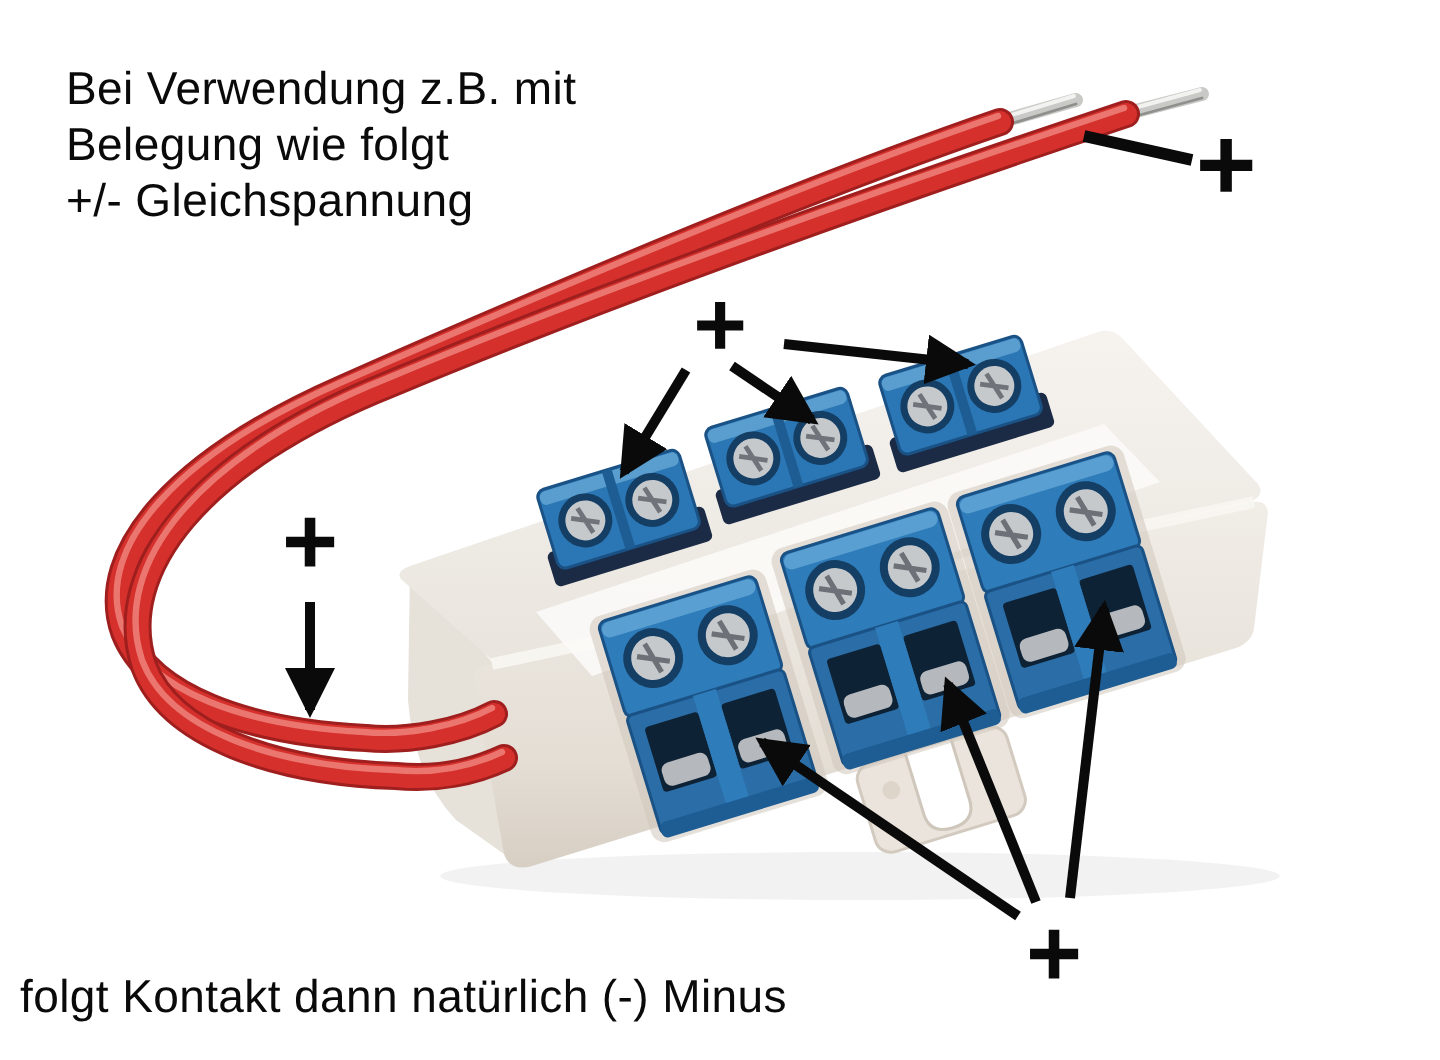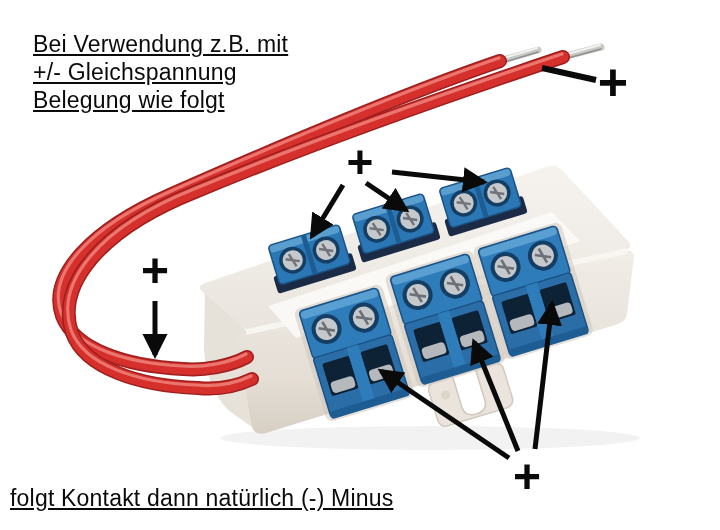--- a/index.html
+++ b/index.html
@@ -3,21 +3,21 @@
 <meta charset="utf-8">
 <style>
   html,body{margin:0;padding:0;background:#fff;}
   .stage{
     position:relative;width:720px;height:530px;overflow:hidden;
     background:#ffffff;font-family:"Liberation Sans",sans-serif;
   }
   .stage svg{position:absolute;left:0;top:0;}
   .caption{
     position:absolute;color:#0a0a0a;font-family:"Liberation Sans",sans-serif;
-    font-size:23px;line-height:28px;letter-spacing:0.2px;white-space:nowrap;text-decoration:underline;
+    font-size:23px;line-height:28px;letter-spacing:0.2px;white-space:nowrap;
   }
   .caption-top{left:33px;top:30px;}
   .caption-bottom{left:10px;top:484px;}
   .plus-text{
     font-family:"Liberation Sans",sans-serif;font-weight:bold;fill:#0a0a0a;
   }
 </style>
 </head>
 <body>
 
@@ -138,19 +138,19 @@
     <g>
       <text x="613" y="100" font-size="52" text-anchor="middle" class="plus-text">+</text>
       <text x="360" y="178" font-size="46" text-anchor="middle" class="plus-text">+</text>
       <text x="155" y="287" font-size="48" text-anchor="middle" class="plus-text">+</text>
       <text x="527" y="493" font-size="48" text-anchor="middle" class="plus-text">+</text>
     </g>
   </svg>
 
   <div class="caption caption-top">
     <div>Bei Verwendung z.B. mit</div>
+    <div>Belegung wie folgt</div>
     <div>+/- Gleichspannung</div>
-    <div>Belegung wie folgt</div>
   </div>
 
   <div class="caption caption-bottom">folgt Kontakt dann natürlich (-) Minus</div>
 
 </div>
 
 </body></html>

